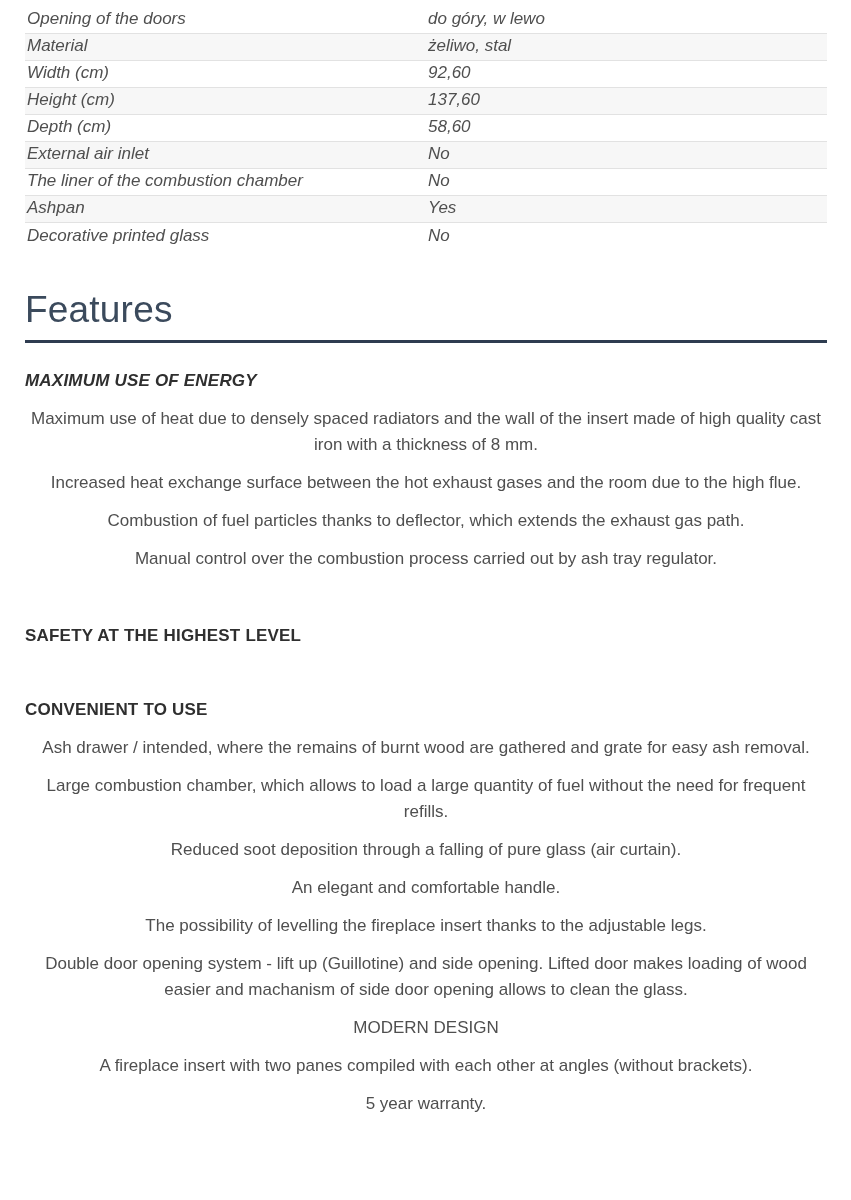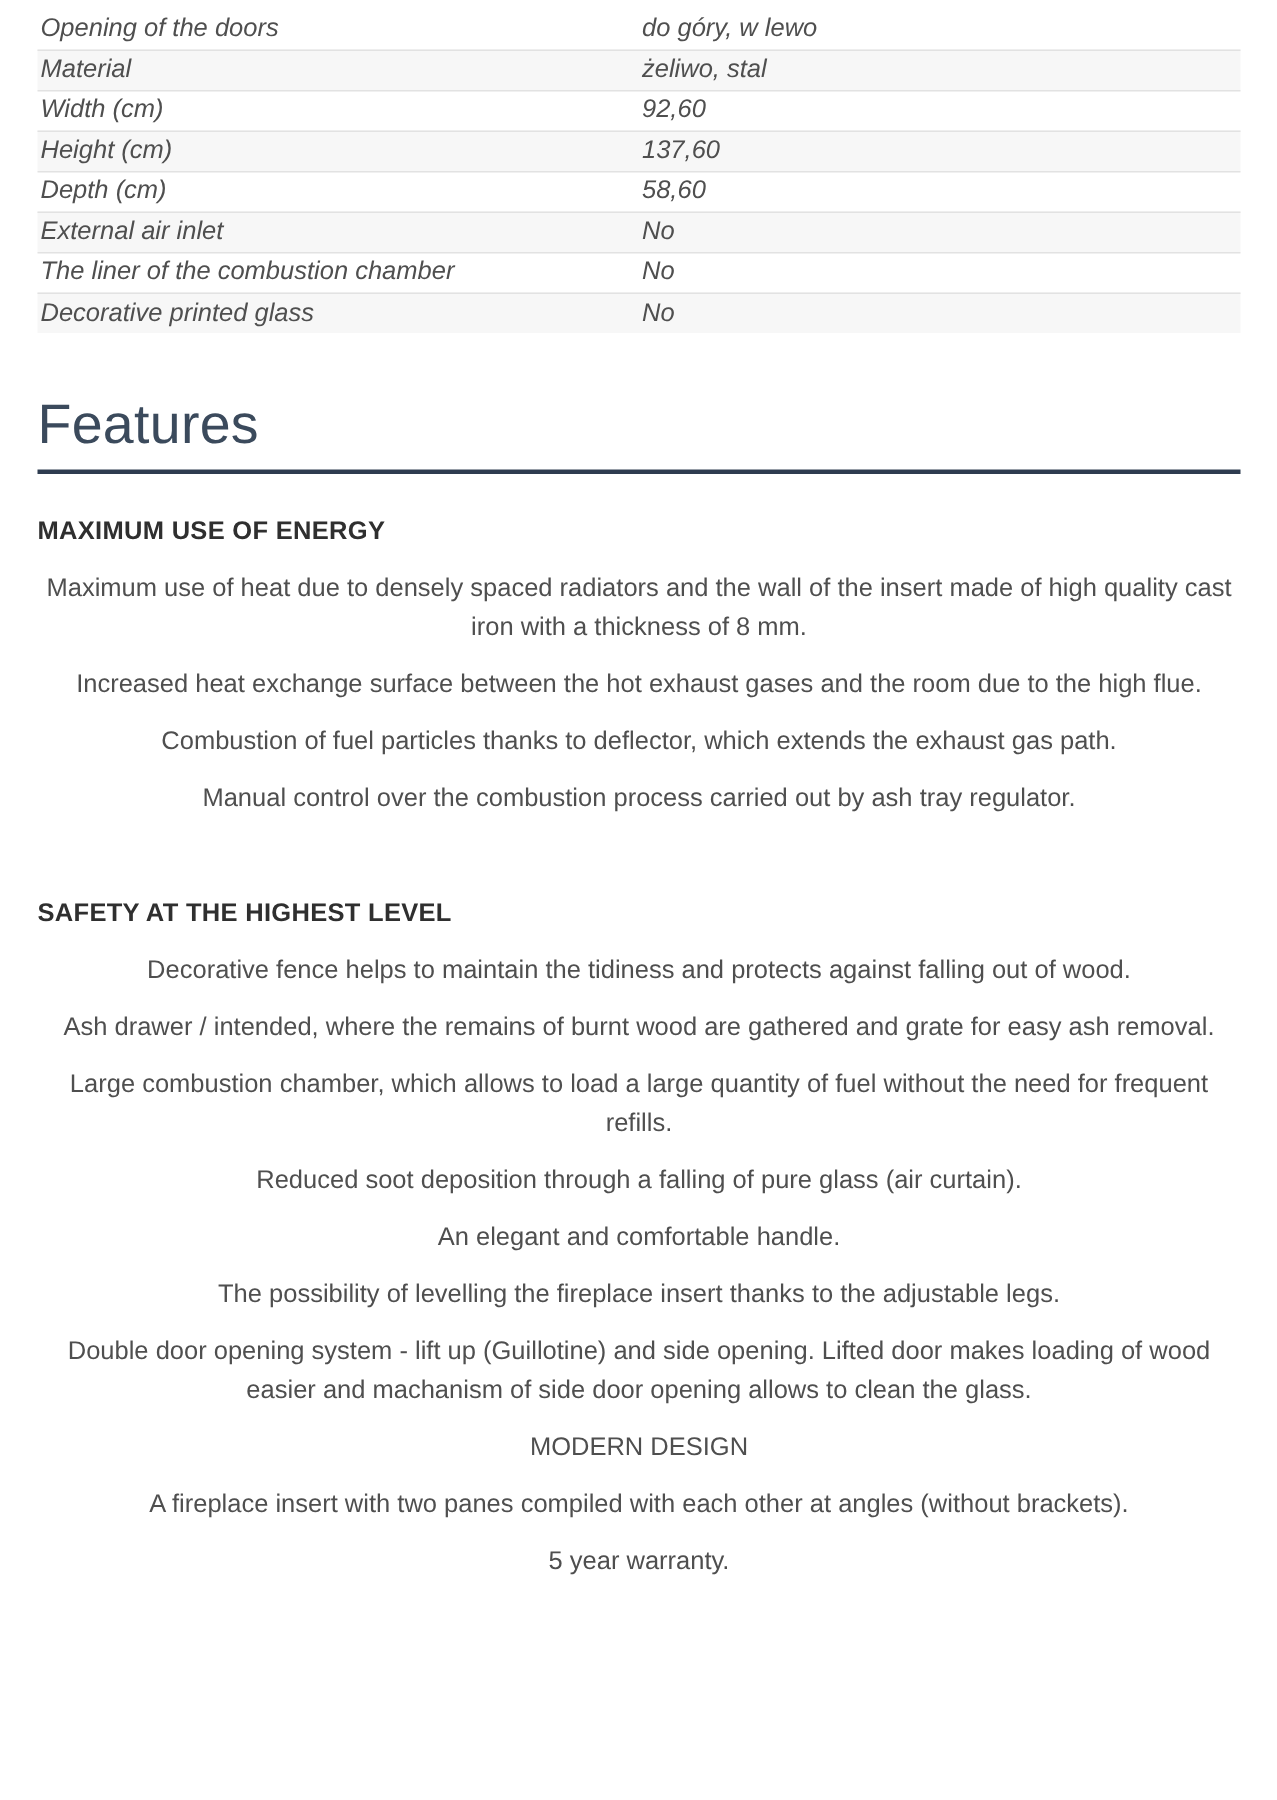--- a/index.html
+++ b/index.html
@@ -67,20 +67,21 @@
   }
   .sections section h3 {
     margin: 54px 0 15px 0;
     font-size: 17px;
     font-weight: 700;
     letter-spacing: 0.2px;
     color: var(--heading-text);
   }
   .sections section:first-child h3 {
     margin-top: 28px;
+    font-style: italic;
   }
   .sections p {
     margin: 12px 0;
     font-size: 17px;
     line-height: 26px;
     color: var(--text);
     text-align: center;
   }
 </style>
 </head>
@@ -112,43 +113,47 @@
         </tr>
         <tr>
           <td class="spec-label">External air inlet</td>
           <td class="spec-value">No</td>
         </tr>
         <tr>
           <td class="spec-label">The liner of the combustion chamber</td>
           <td class="spec-value">No</td>
         </tr>
         <tr>
+          <td class="spec-label">Ashpan</td>
+          <td class="spec-value">Yes</td>
+        </tr>
+        <tr>
           <td class="spec-label">Decorative printed glass</td>
           <td class="spec-value">No</td>
         </tr>
       </tbody>
   </table>
 
   <h1 class="features-title">Features</h1>
 
   <hr class="features-rule">
 
   <div class="sections" id="features-sections">
       <section>
         <h3>MAXIMUM USE OF ENERGY</h3>
         <p>Maximum use of heat due to densely spaced radiators and the wall of the insert made of high quality cast iron with a thickness of 8 mm.</p>
         <p>Increased heat exchange surface between the hot exhaust gases and the room due to the high flue.</p>
         <p>Combustion of fuel particles thanks to deflector, which extends the exhaust gas path.</p>
         <p>Manual control over the combustion process carried out by ash tray regulator.</p>
       </section>
       <section>
         <h3>SAFETY AT THE HIGHEST LEVEL</h3>
-        <p>Decorative fence helps to maintain the tidiness and protects against falling out of wood.</p>
       </section>
       <section>
+        <h3>CONVENIENT TO USE</h3>
         <p>Ash drawer / intended, where the remains of burnt wood are gathered and grate for easy ash removal.</p>
         <p>Large combustion chamber, which allows to load a large quantity of fuel without the need for frequent refills.</p>
         <p>Reduced soot deposition through a falling of pure glass (air curtain).</p>
         <p>An elegant and comfortable handle.</p>
         <p>The possibility of levelling the fireplace insert thanks to the adjustable legs.</p>
         <p>Double door opening system - lift up (Guillotine) and side opening. Lifted door makes loading of wood easier and machanism of side door opening allows to clean the glass.</p>
         <p>MODERN DESIGN</p>
         <p>A fireplace insert with two panes compiled with each other at angles (without brackets).</p>
         <p>5 year warranty.</p>
       </section>

